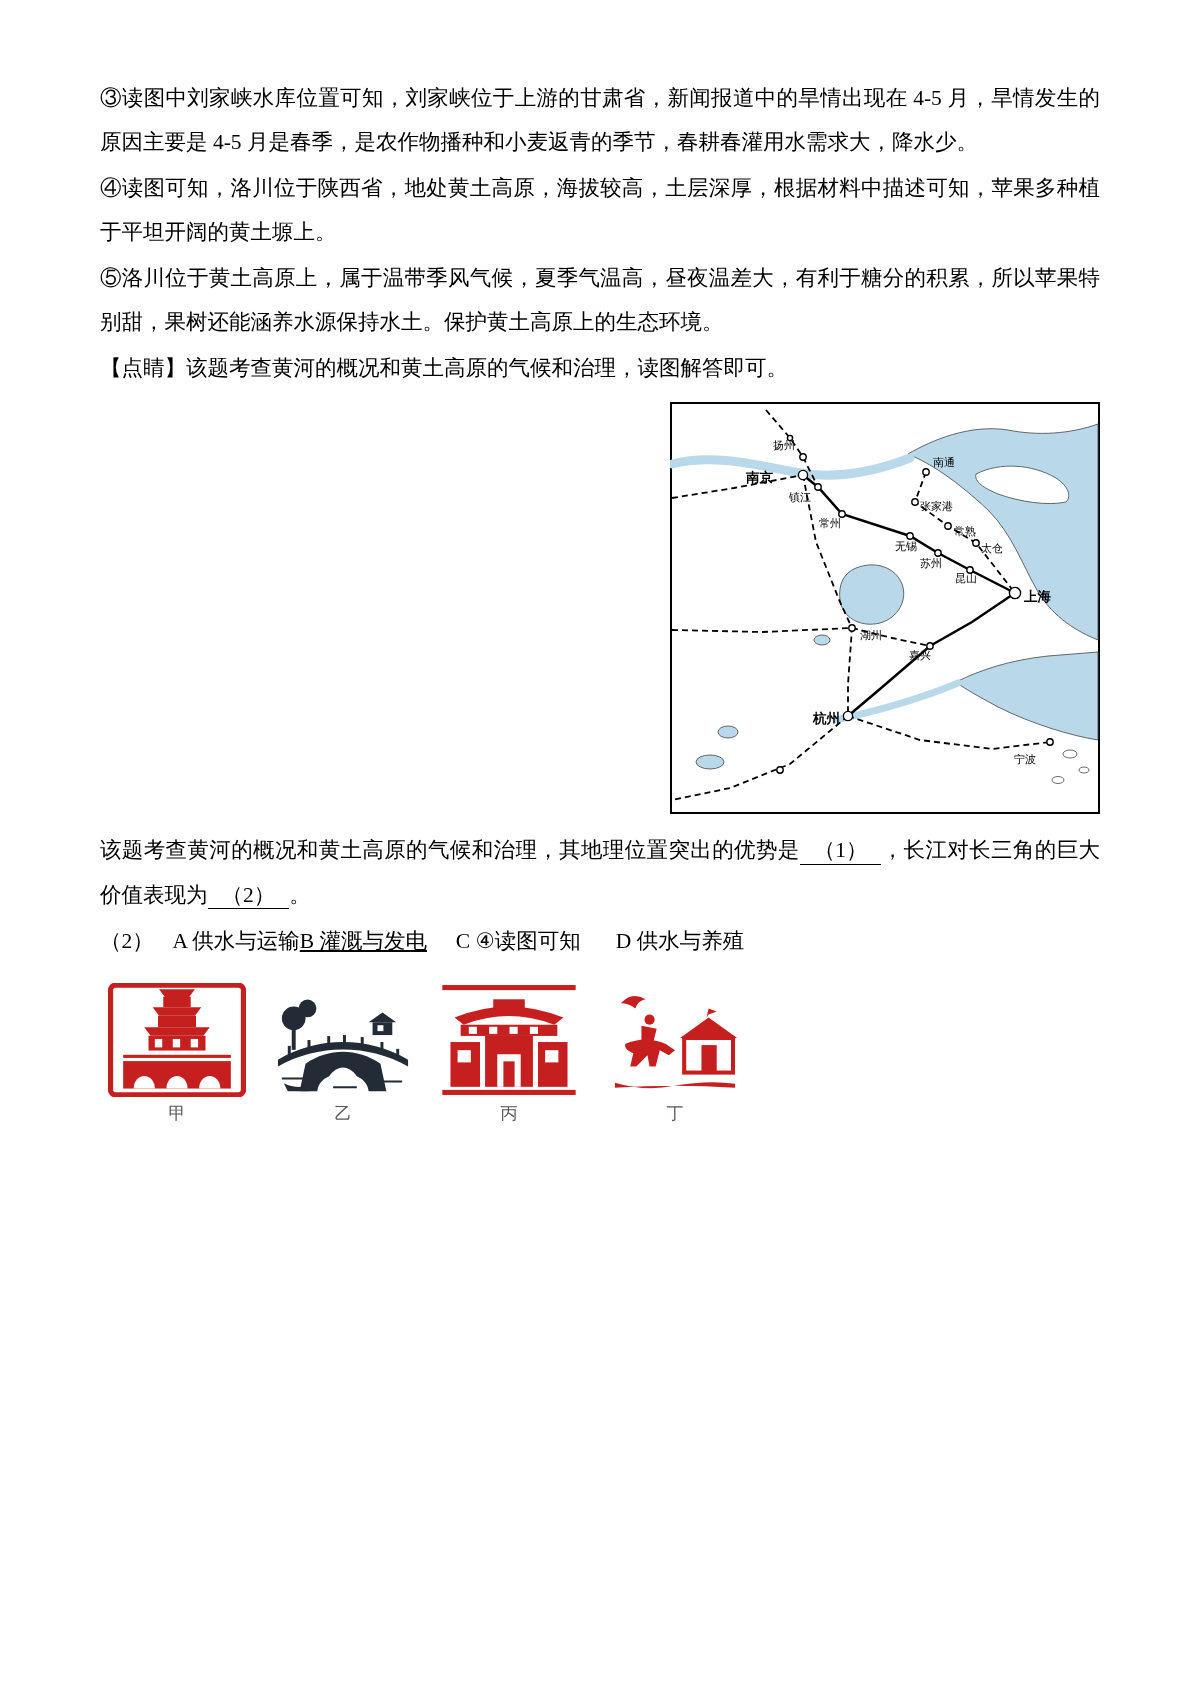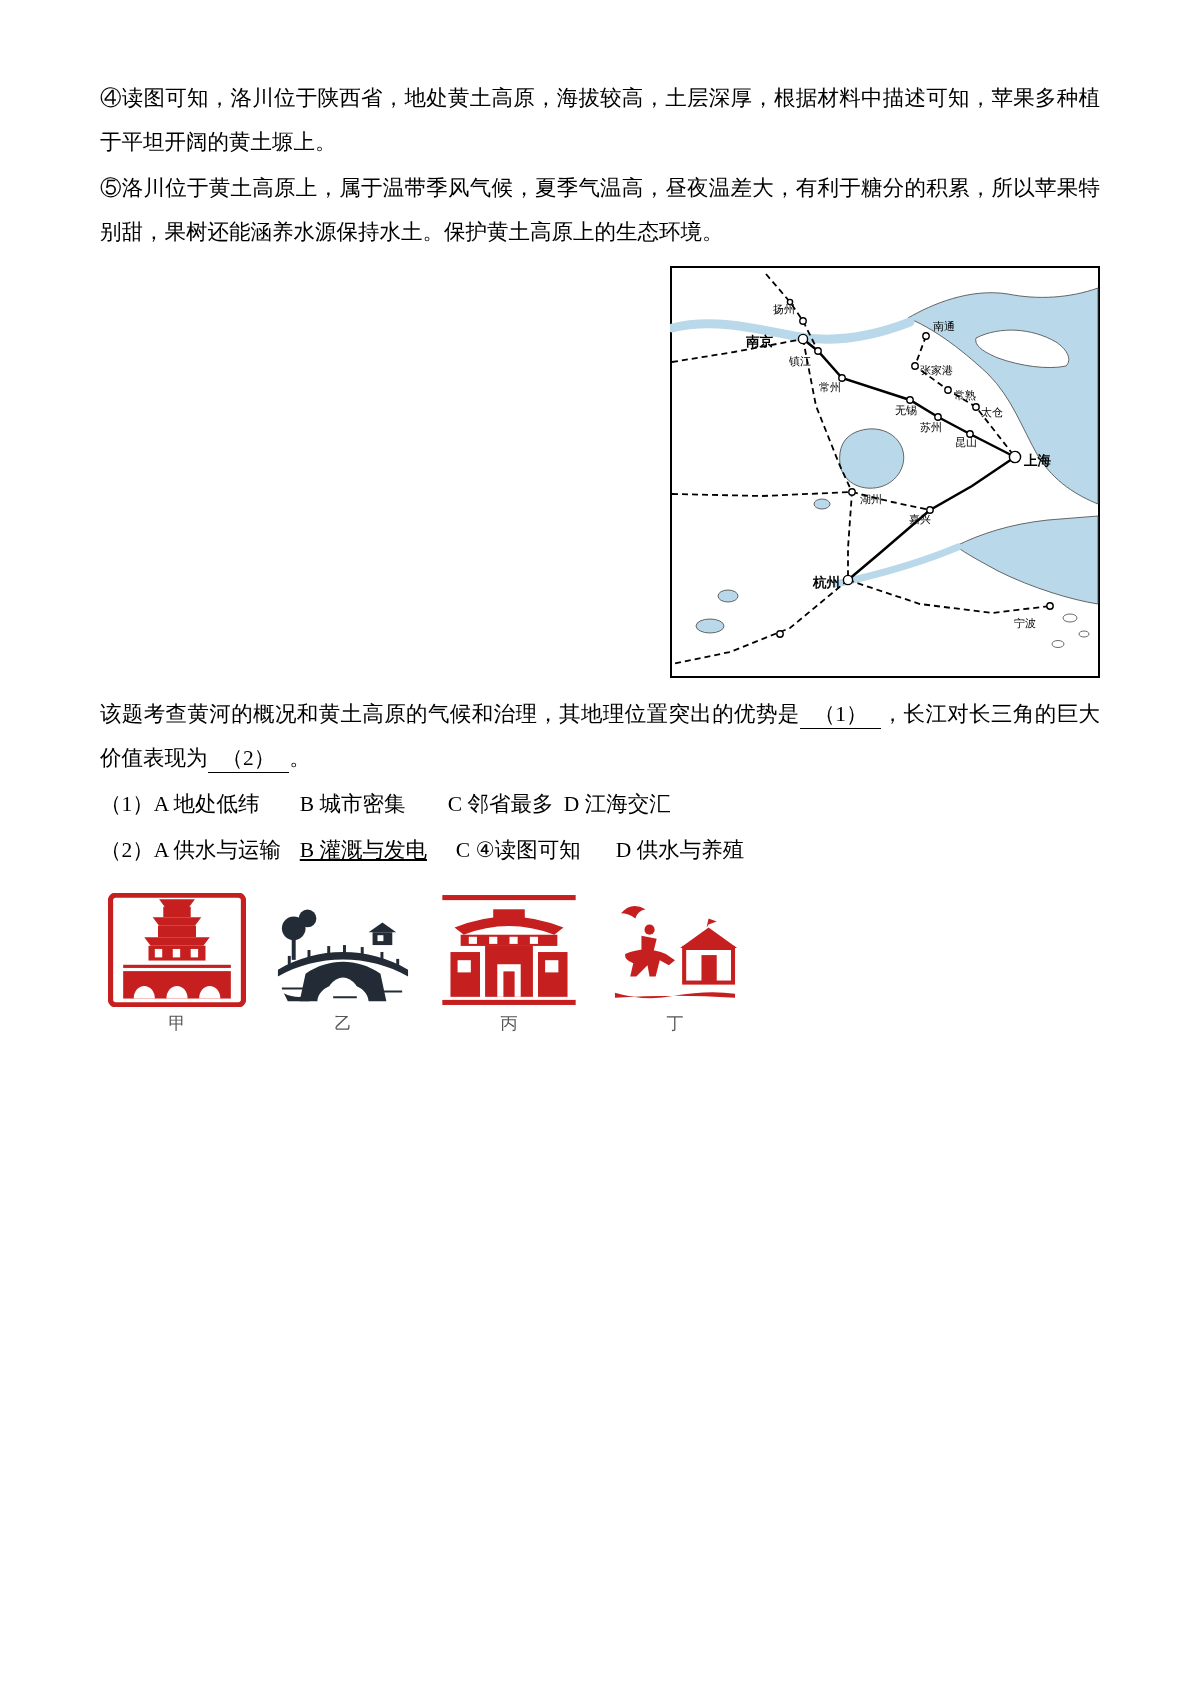--- a/index.html
+++ b/index.html
@@ -26,21 +26,21 @@
     border-bottom: 1px solid #000;
     padding: 0 14px;
     line-height: 1.2;
   }
   .map-wrap { margin: 12px 0 10px 0; text-align: right; }
   .optrow { font-size: 21.5px; line-height: 2.05; margin: 2px 0; white-space: nowrap; }
   .optrow span { display: inline-block; }
   .row1 span:nth-child(2){ width: 146px; }
   .row1 span:nth-child(3){ width: 148px; }
   .row1 span:nth-child(4){ width: 116px; }
-  .row2 span:nth-child(2){ width: 146px; }
+  .row2 span:nth-child(2){ width: 146px; text-align: right; }
   .row2 span:nth-child(3){ width: 156px; text-decoration: underline; }
   .row2 span:nth-child(4){ width: 160px; }
   .row3 span:nth-child(2){ width: 140px; }
   .row3 span:nth-child(3){ width: 160px; }
   .row3 span:nth-child(4){ width: 140px; }
   .papercuts {
     display: flex;
     gap: 28px;
     align-items: flex-start;
     margin: 20px 0 4px 8px;
@@ -54,22 +54,24 @@
     margin-top: 5px;
     font-family: "Liberation Serif", "DejaVu Serif", serif;
   }
   .maptext { font-family: "Liberation Sans", "DejaVu Sans", sans-serif; }
 </style>
 </head>
 <body>
 
 <div class="page">
 
+  <p class="para">③读图中刘家峡水库位置可知，刘家峡位于上游的甘肃省，新闻报道中的旱情出现在 4-5 月，旱情发生的原因主要是 4-5 月是春季，是农作物播种和小麦返青的季节，春耕春灌用水需求大，降水少。</p>
   <p class="para">④读图可知，洛川位于陕西省，地处黄土高原，海拔较高，土层深厚，根据材料中描述可知，苹果多种植于平坦开阔的黄土塬上。</p>
   <p class="para">⑤洛川位于黄土高原上，属于温带季风气候，夏季气温高，昼夜温差大，有利于糖分的积累，所以苹果特别甜，果树还能涵养水源保持水土。保护黄土高原上的生态环境。</p>
+  <p class="para">【点睛】该题考查黄河的概况和黄土高原的气候和治理，读图解答即可。</p>
 
   <div class="map-wrap">
     <svg width="430" height="412" viewBox="0 0 430 412">
       <rect x="1" y="1" width="428" height="410" fill="#ffffff" stroke="#000" stroke-width="2"></rect>
 
       <g fill="#b9d9ea" stroke="#444" stroke-width="0.8">
         <path d="M238,52 C262,62 288,80 318,108 C342,132 352,162 368,190 C384,216 408,230 428,238 L428,22 C400,32 368,34 338,28 C300,22 262,38 238,52 Z"></path>
         <path d="M286,280 C310,268 340,258 378,254 L428,250 L428,338 C402,334 362,322 328,305 C312,296 296,288 286,280 Z"></path>
         <path d="M186,166 C206,158 226,166 232,182 C238,198 228,216 210,221 C190,226 172,215 170,198 C168,182 174,171 186,166 Z"></path>
         <ellipse cx="152" cy="238" rx="8" ry="5"></ellipse>
@@ -136,21 +138,20 @@
         <text x="190" y="237" text-anchor="start">湖州</text>
         <text x="250" y="257" text-anchor="middle">嘉兴</text>
         <text x="170" y="321" text-anchor="end" font-weight="bold" font-size="13.5">杭州</text>
         <text x="355" y="361" text-anchor="middle">宁波</text>
       </g>
     </svg>
   </div>
 
   <p class="para"><span>该题考查黄河的概况和黄土高原的气候和治理，其地理位置突出的优势是</span><span class="blank">（1）</span><span>，长江对长三角的巨大价值表现为</span><span class="blank">（2）</span><span>。</span></p>
 
-  <p class="optrow row1"><span>（1）</span><span>A 地处低纬</span><span>B 城市密集</span><span>C 邻省最多</span><span>D 江海交汇</span></p>
 
   <p class="optrow row2"><span>（2）</span><span>A 供水与运输</span><span>B 灌溉与发电</span><span>C ④读图可知</span><span>D 供水与养殖</span></p>
 
 
   <div class="papercuts">
 
     <figure class="cut">
       <svg width="138" height="114" viewBox="0 0 130 108">
         <g fill="#c61f1f">
           <rect x="2" y="2" width="126" height="104" fill="none" stroke="#c61f1f" stroke-width="5" rx="5"></rect>

